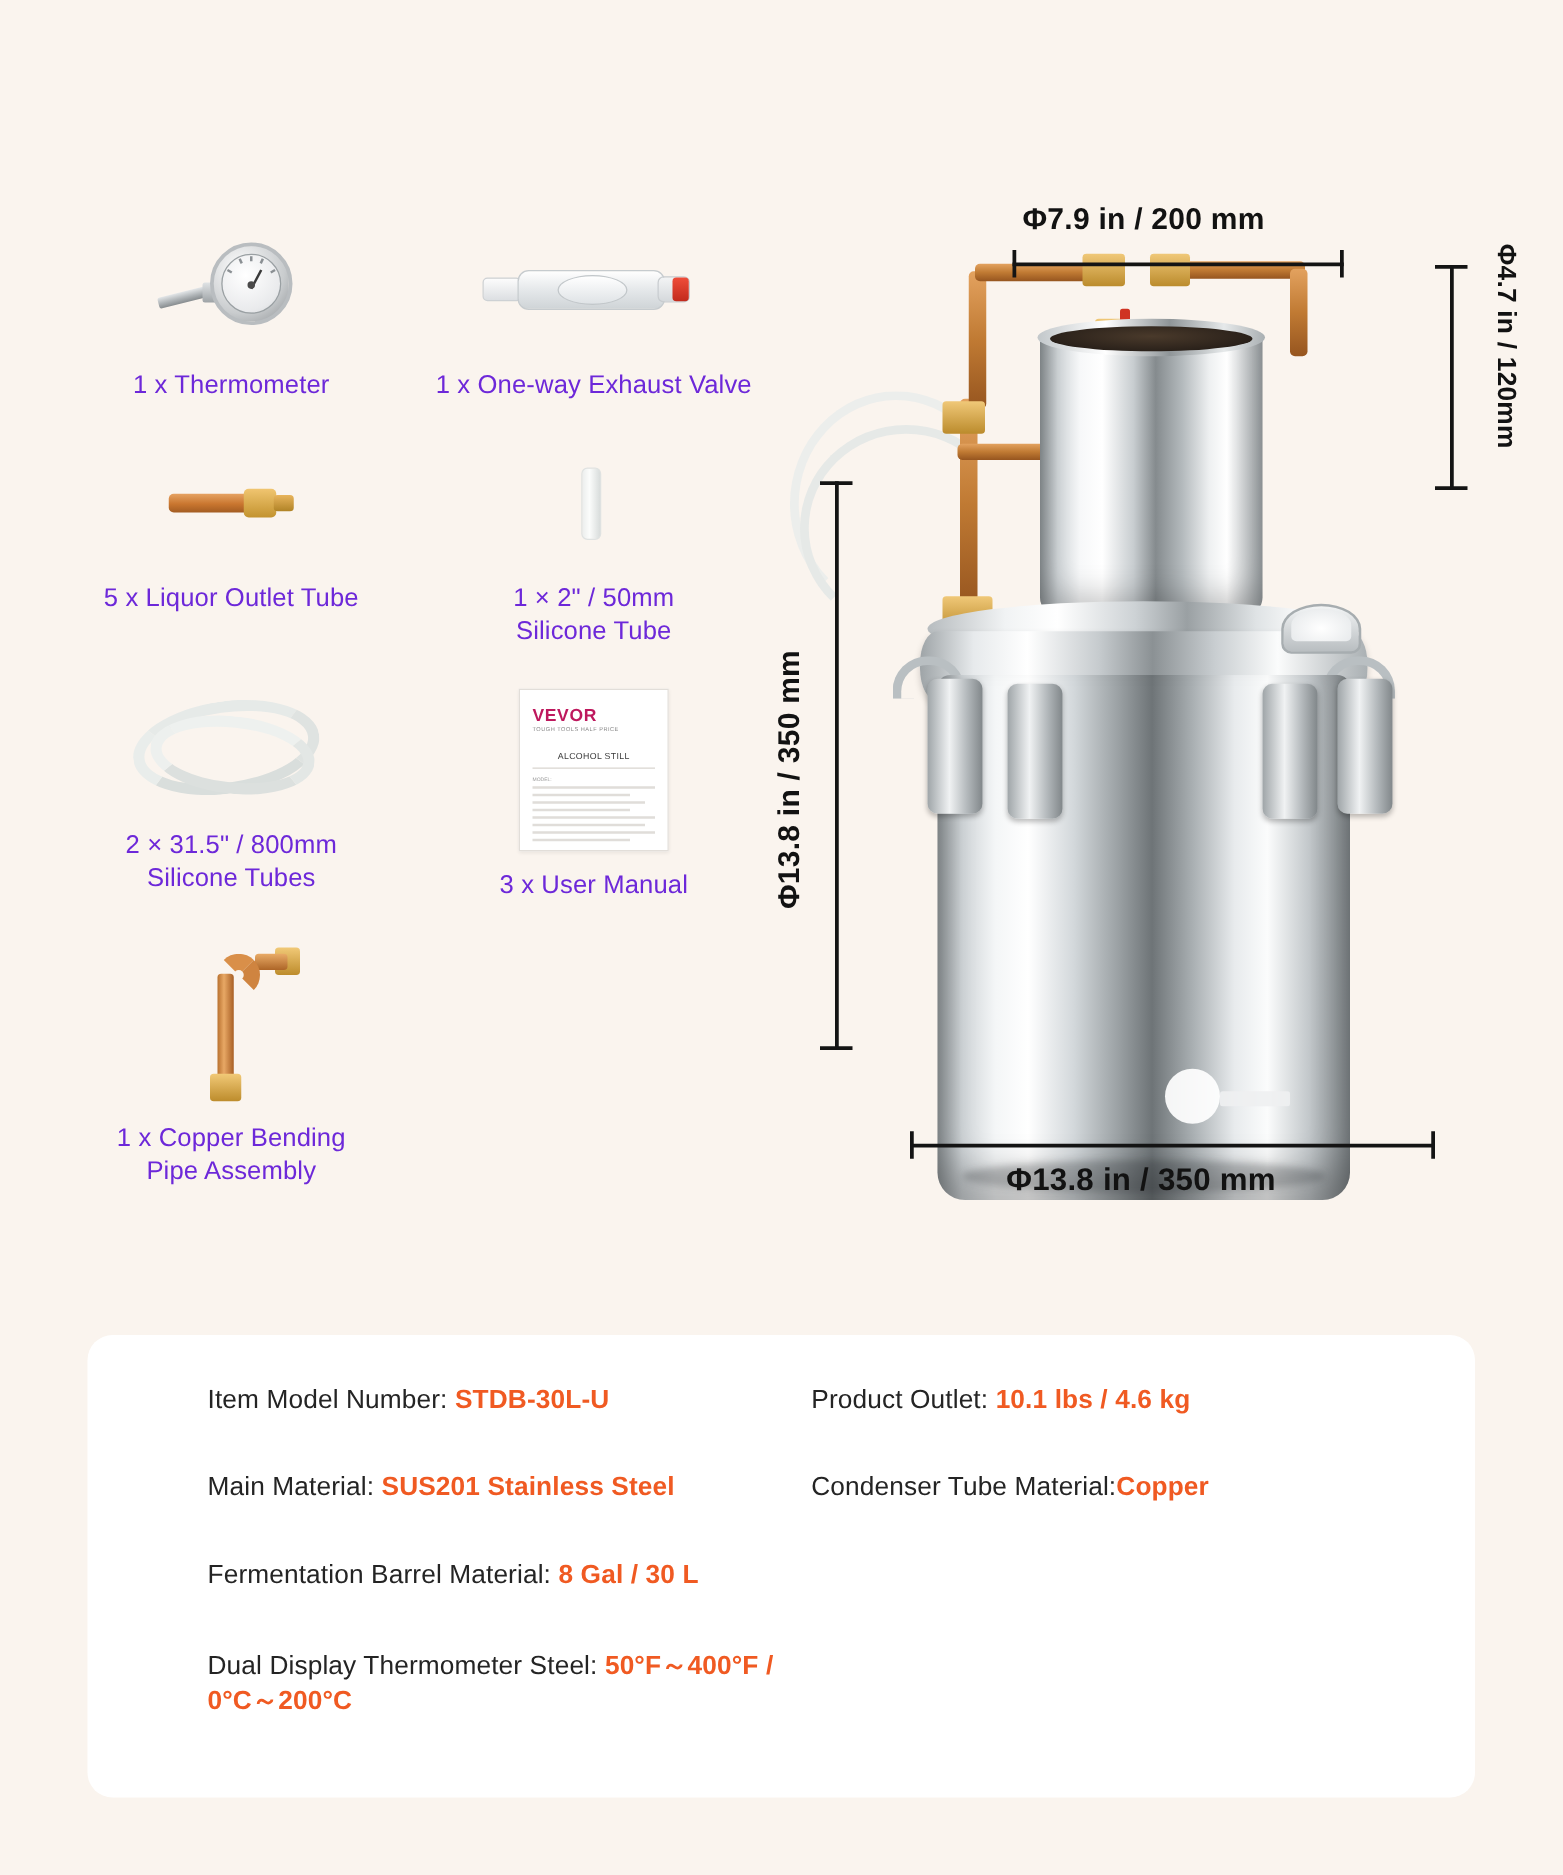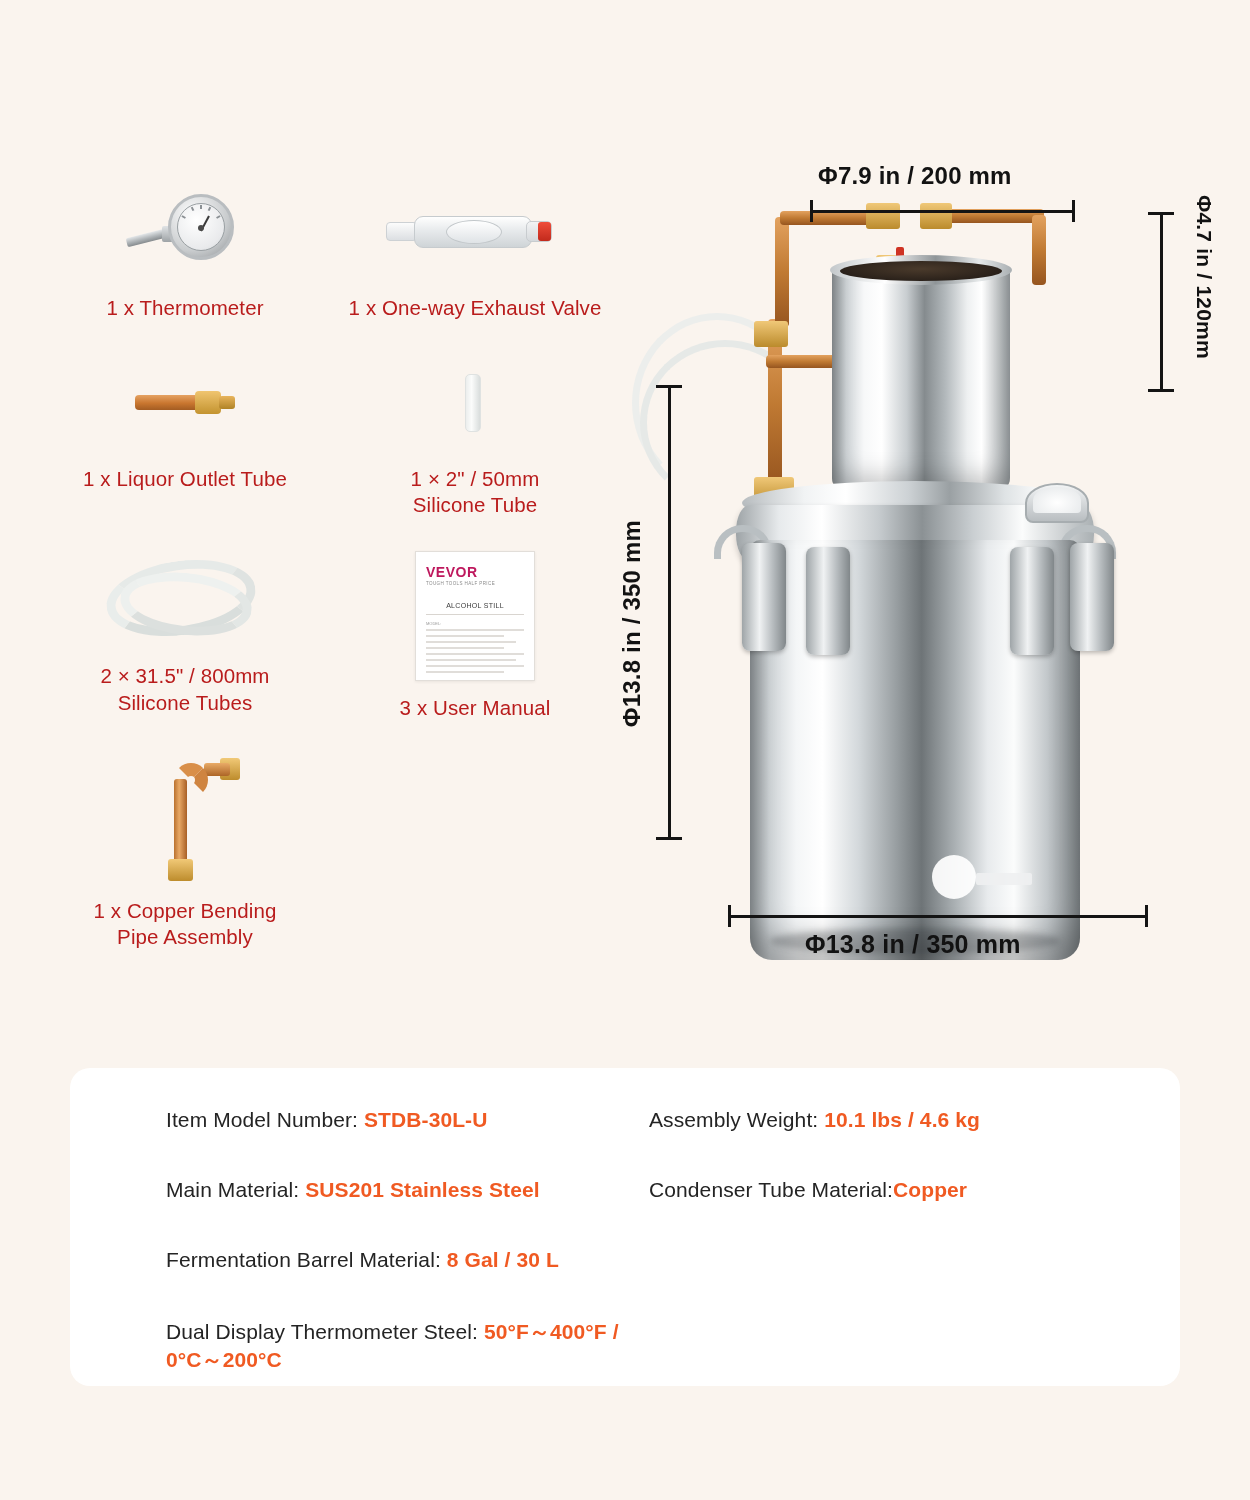--- a/index.html
+++ b/index.html
@@ -38,21 +38,21 @@
     width: 100%;
     display: flex;
     align-items: center;
     justify-content: center;
     position: relative;
   }
   .part-label {
     font-size: 20.5px;
     line-height: 1.3;
     text-align: center;
-    color: #b91c1c;
+    color: #6d28d9;
     margin-top: 4px;
     letter-spacing: 0.1px;
   }
 
   
   .thermo {
     position: relative;
     width: 130px;
     height: 80px;
   }
@@ -641,21 +641,21 @@
     opacity: 0.9;
     border-radius: 2px;
   }
 
   
   .spec-card {
     position: absolute;
     left: 70px;
     top: 1068px;
     width: 1110px;
-    height: 318px;
+    height: 370px;
     background: #ffffff;
     border-radius: 20px;
     box-sizing: border-box;
     padding: 40px 48px;
   }
   .spec-row {
     display: flex;
     margin-bottom: 46px;
   }
   .spec-row:last-child { margin-bottom: 0; }
@@ -710,21 +710,21 @@
 
 
   <div class="part">
     <div class="part-art">
       <div class="outlet">
         <div class="tube"></div>
         <div class="nut"></div>
         <div class="end"></div>
       </div>
     </div>
-    <div class="part-label">1 x Liquor Outlet Tube</div>
+    <div class="part-label">5 x Liquor Outlet Tube</div>
   </div>
 
   <div class="part">
     <div class="part-art">
       <div class="shorttube">
         <div class="st"></div>
       </div>
     </div>
     <div class="part-label">
       <span>1 × 2" / 50mm</span><br>
@@ -853,21 +853,21 @@
   <span class="dim dim-bottom">Φ13.8 in / 350 mm</span>
 </div>
 
 <div class="spec-card">
 
   <div class="spec-row">
     <div class="spec-cell pad">
       <span>Item Model Number: </span><span class="spec-val">STDB-30L-U</span>
     </div>
     <div class="spec-cell">
-      <span>Assembly Weight: </span><span class="spec-val">10.1 lbs / 4.6 kg</span>
+      <span>Product Outlet: </span><span class="spec-val">10.1 lbs / 4.6 kg</span>
     </div>
   </div>
 
   <div class="spec-row">
     <div class="spec-cell pad">
       <span>Main Material: </span><span class="spec-val">SUS201 Stainless Steel</span>
     </div>
     <div class="spec-cell">
       <span>Condenser Tube Material:</span><span class="spec-val">Copper</span>
     </div>

